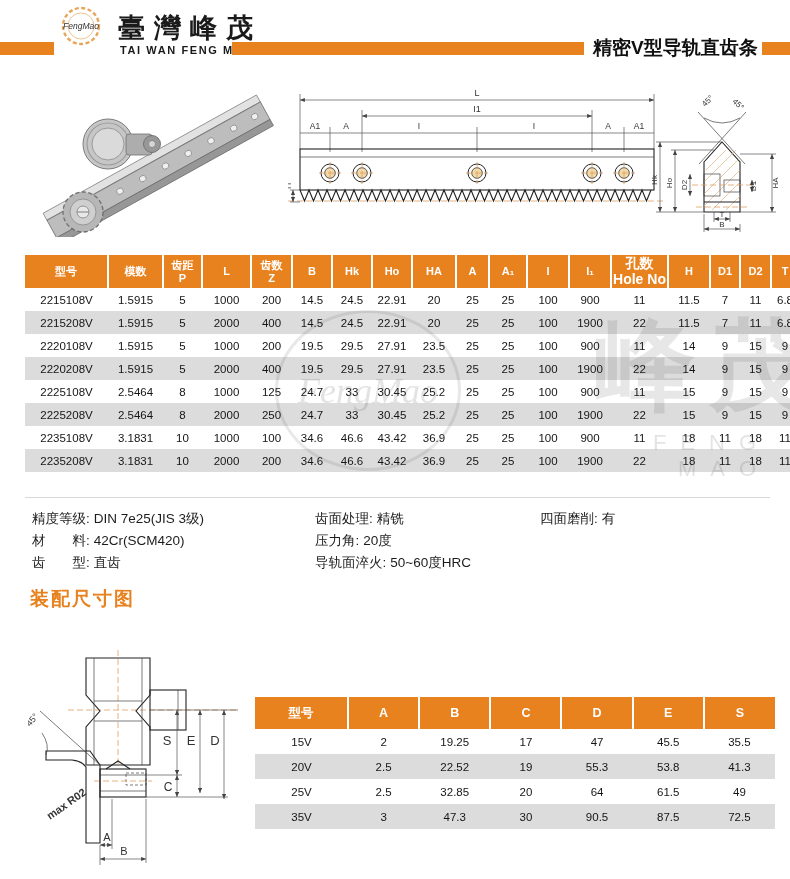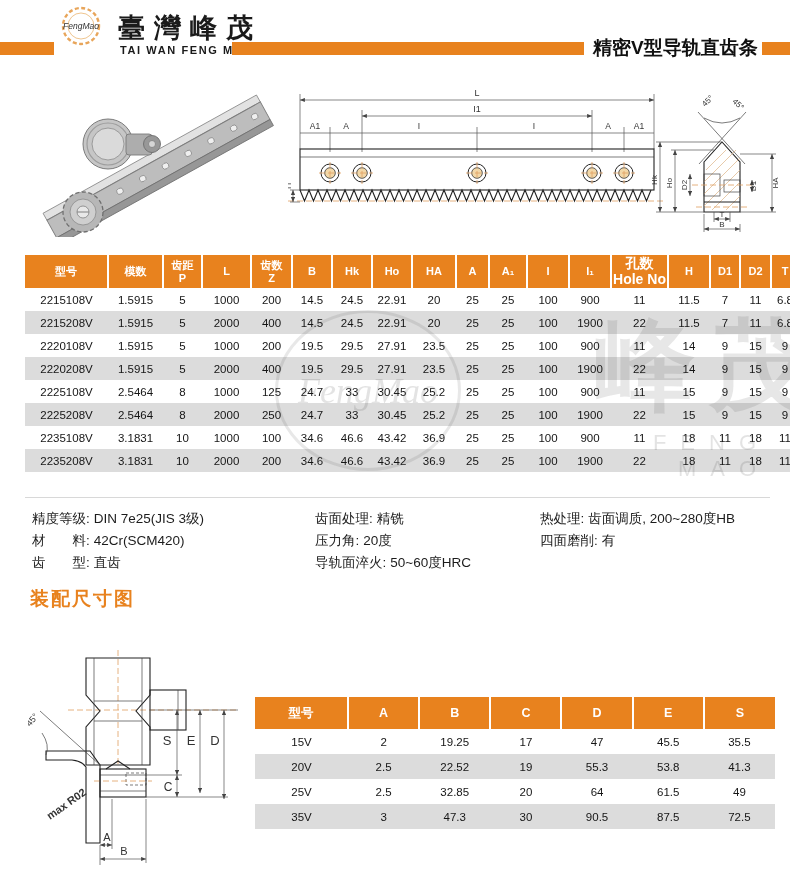--- a/index.html
+++ b/index.html
@@ -481,21 +481,20 @@
       <div class="spec-line"><span class="spec-label">精度等级:</span><span>DIN 7e25(JIS 3级)</span></div>
       <div class="spec-line"><span class="spec-label">材　　料:</span><span>42Cr(SCM420)</span></div>
       <div class="spec-line"><span class="spec-label">齿　　型:</span><span>直齿</span></div>
     </div>
   <div class="spec-col" id="spec-col-2">
       <div class="spec-line"><span class="spec-label">齿面处理:</span><span>精铣</span></div>
       <div class="spec-line"><span class="spec-label">压力角:</span><span>20度</span></div>
       <div class="spec-line"><span class="spec-label">导轨面淬火:</span><span>50~60度HRC</span></div>
     </div>
   <div class="spec-col" id="spec-col-3">
-      <div class="spec-line"><span class="spec-label">热处理:</span><span>齿面调质, 200~280度HB</span></div>
       <div class="spec-line"><span class="spec-label">四面磨削:</span><span>有</span></div>
     </div>
 
   <div class="abs section-title">装配尺寸图</div>
 
   <div class="abs" style="left:28px;top:615px;width:230px;height:260px;">
     <svg width="230" height="260" viewBox="0 0 230 260">
       <defs>
         <marker id="m4" markerWidth="9" markerHeight="8" refX="7" refY="3" orient="auto">
           <path d="M0,0 L7,3 L0,6 z" fill="#444"></path>

